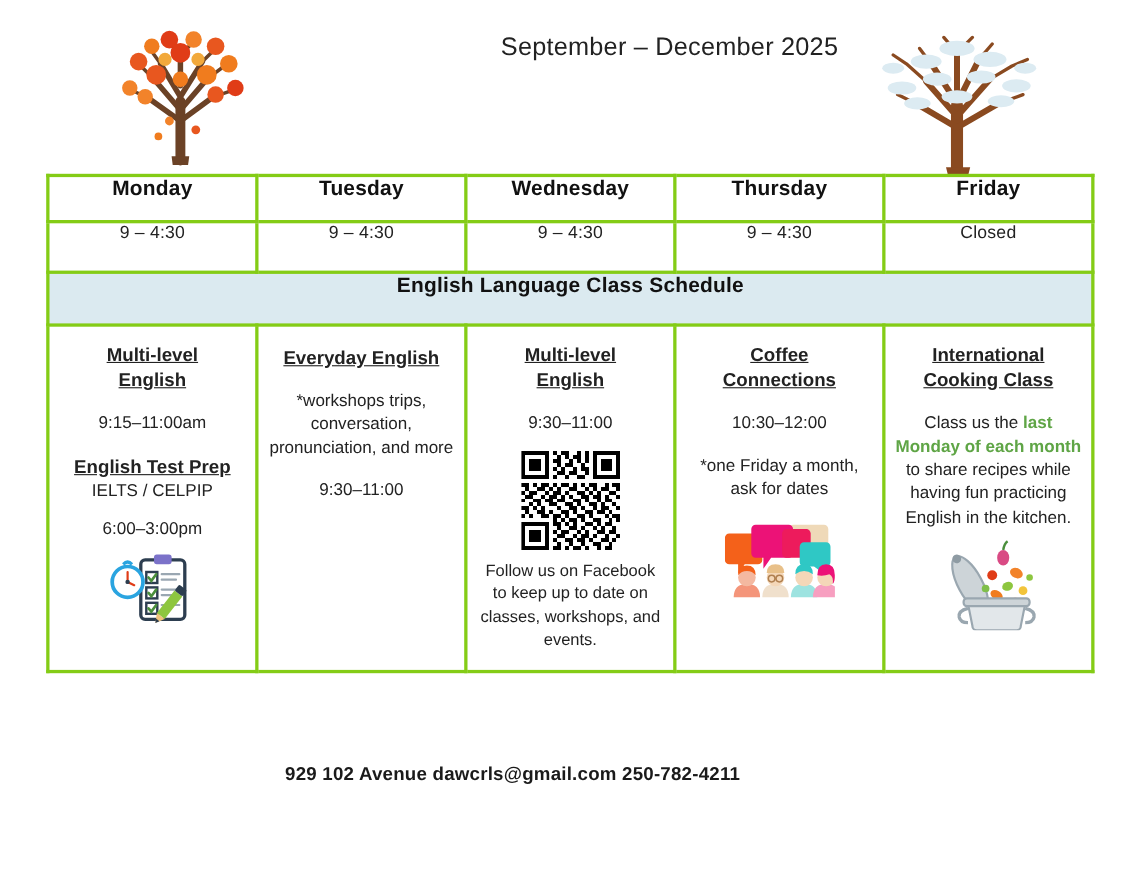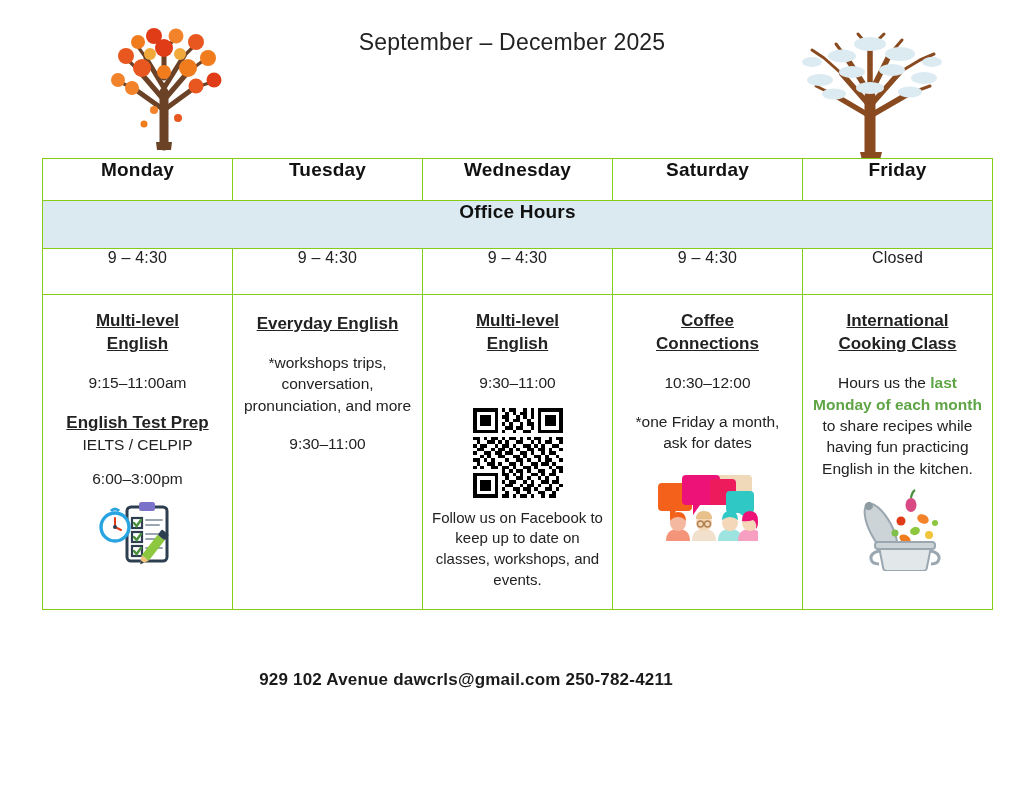--- a/index.html
+++ b/index.html
@@ -12,31 +12,31 @@
   }
   #poster { position: relative; width: 1024px; height: 791px; background:#fff; }
 
   
   .header { position:absolute; left:0; top:0; width:1024px; height:155px; }
   .title-block { position:absolute; left:262px; top:18px; width:500px; text-align:center; }
   .title-line {
     font-size: 31px; font-weight: 700; color: #5FA546;
     line-height: 1.30; letter-spacing: .1px;
   }
-  .subtitle { font-size: 23px; color:#222; margin-top: 11px; letter-spacing:.2px; }
+  .subtitle { font-size: 23px; color:#222; margin-top: 11px; letter-spacing:.2px;text-align:right; }
 
   .tree { position:absolute; }
   .tree-autumn { left: 92px; top: 14px; width: 148px; height: 140px; }
   .tree-winter { left: 790px; top: 10px; width: 160px; height: 152px; }
 
   
   .cal { position:absolute; left:42px; top:158px; width:950px; }
   table.cal-table { width:950px; border-collapse: collapse; table-layout: fixed; }
   table.cal-table td, table.cal-table th {
-    border: 1px solid #84cc16; vertical-align: top; background:#fff;
+    border: 3px solid #84cc16; vertical-align: top; background:#fff;
   }
   .dayhead {
     height: 42px; text-align:center; vertical-align: middle;
     font-size: 19px; font-weight: 700; color:#111; letter-spacing:.2px;
   }
   .band {
     background: #dbeaf0 !important; height: 48px;
     text-align:center; vertical-align:middle;
     font-size: 19px; font-weight: 700; color:#111; letter-spacing:.2px;
   }
@@ -53,21 +53,21 @@
   .gap10 { height: 17px; }
   .green { color:#5FA546; font-weight:700; }
   .note { font-size: 15px; }
 
   
   .iconwrap { display:flex; justify-content:center; }
   .qr { width:90px; height:90px; display:block; margin: 14px auto 10px auto; image-rendering: pixelated; }
 
   
   .contact {
-    position:absolute; left:0; top:670px; width:932px; text-align:center;
+    position:absolute; left:0; top:694px; width:932px; text-align:center;
     font-size: 17px; font-weight: 700; color:#1a1a1a; letter-spacing:.2px;
   }
   .logos { position:absolute; left:0; top:704px; width:1024px; height:80px; }
 </style>
 </head>
 <body>
 
 <div id="poster">
 
   <div class="header">
@@ -138,36 +138,36 @@
           <col style="width:190px">
         <col style="width:190px">
           <col style="width:190px">
       </colgroup>
 
       <tbody>
           <tr>
         <th class="dayhead">Monday</th>
         <th class="dayhead">Tuesday</th>
         <th class="dayhead">Wednesday</th>
-        <th class="dayhead">Saturday</th>
+        <th class="dayhead">Thursday</th>
         <th class="dayhead">Friday</th>
       </tr>
 
-      <tr>
-        <td class="band" colspan="5">Office Hours</td>
-      </tr>
 
       <tr>
         <td class="hours">9 – 4:30</td>
         <td class="hours">9 – 4:30</td>
         <td class="hours">9 – 4:30</td>
         <td class="hours">9 – 4:30</td>
         <td class="hours">Closed</td>
       </tr>
 
+      <tr>
+        <td class="band" colspan="5">English Language Class Schedule</td>
+      </tr>
 
       <tr>
 
         <td class="classcell">
           <div class="ct">Multi-level</div>
           <div class="ct">English</div>
           <div class="gap10"></div>
           <div>9:15–11:00am</div>
           <div class="gap10"></div>
           <div class="ct">English Test Prep</div>
@@ -435,21 +435,21 @@
               </g>
             </svg>
           </div>
         </td>
 
         <td class="classcell">
           <div class="ct">International</div>
           <div class="ct">Cooking Class </div>
           <div class="gap10"></div>
           <div>
-            <span>Hours us the </span><span class="green">last Monday of each month</span><span> to share recipes while having fun practicing English in the kitchen.</span>
+            <span>Class us the </span><span class="green">last Monday of each month</span><span> to share recipes while having fun practicing English in the kitchen.</span>
           </div>
           <div class="iconwrap" style="margin-top:6px;">
             <svg width="94" height="86" viewBox="0 0 94 86">
               <g transform="rotate(-28 30 44)">
                 <ellipse cx="30" cy="44" rx="11" ry="28" fill="#cdd4d8" stroke="#9aa7b0" stroke-width="2"></ellipse>
                 <circle cx="30" cy="18" r="4" fill="#8e9ba3"></circle>
               </g>
               <g>
                 <ellipse cx="60" cy="20" rx="5.5" ry="7" fill="#d94a84"></ellipse>
                     <path d="M60 13 q1 -6 4 -8" stroke="#4a8f3c" stroke-width="2.2" fill="none"></path>

